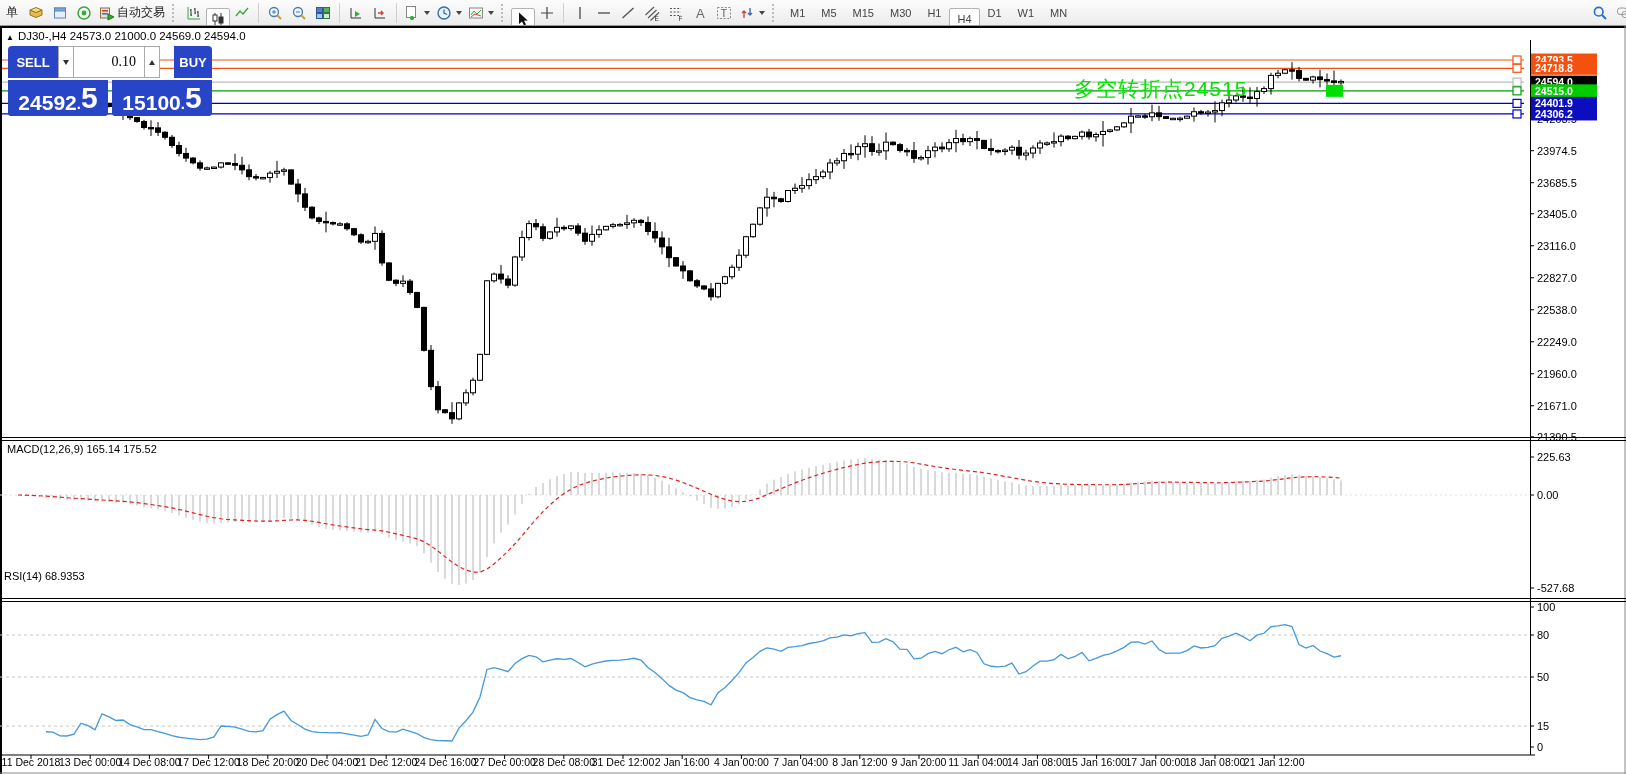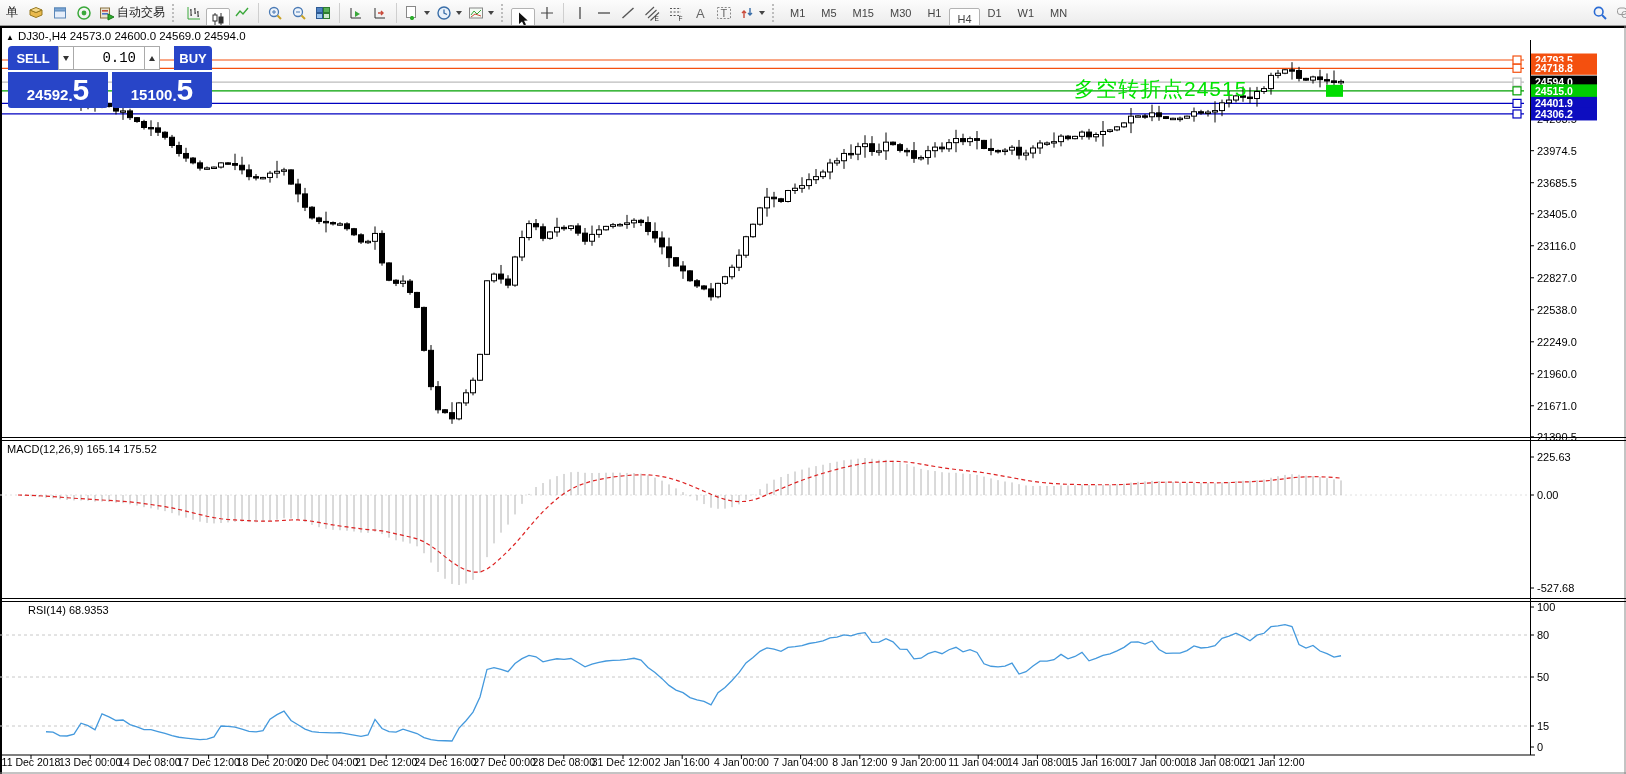--- a/index.html
+++ b/index.html
@@ -19,33 +19,33 @@
   .spacer{flex:1;}
   
   .window{position:absolute;left:0;top:26px;width:1626px;height:748px;background:#fff;}
   #chart-svg{position:absolute;left:0;top:0;}
   .chart-title{position:absolute;left:6px;top:4px;font-size:11.5px;color:#000;white-space:nowrap;}
   .chart-title .tri{font-size:8px;margin-right:4px;}
   .panel-label{position:absolute;font-size:11px;color:#000;white-space:nowrap;}
   .annotation{position:absolute;left:1074px;top:49px;font-size:21px;font-weight:normal;letter-spacing:1px;white-space:nowrap;}
   
   .oct{position:absolute;left:8px;top:20px;width:204px;}
-  .oct-row1{display:flex;height:24px;}
+  .oct-row1{display:flex;height:32px;}
   .btn-blue{background:#2845c8;color:#fff;display:flex;align-items:center;justify-content:center;
             font-size:13px;font-weight:bold;}
   .sell-btn{width:50px;border-radius:4px 0 0 0;}
   .buy-btn{width:48px;border-radius:0 4px 0 0;margin-left:14px;flex:1;}
   .step{width:16px;background:#fff;border:1px solid #aaa;display:flex;align-items:center;justify-content:center;box-sizing:border-box;}
   .tri-up{width:0;height:0;border-left:3.5px solid transparent;border-right:3.5px solid transparent;border-bottom:5px solid #333;}
   .tri-dn{width:0;height:0;border-left:3.5px solid transparent;border-right:3.5px solid transparent;border-top:5px solid #333;}
   .vol{width:62px;border:1px solid #aaa;border-left:none;border-right:none;text-align:right;
-       font-size:14px;padding:0 8px 0 0;font-family:Liberation Mono, monospace;box-sizing:content-box;}
+       font-size:14px;padding:0 8px 0 0;font-family:Liberation Serif, serif;box-sizing:content-box;}
   .oct-row2{display:flex;margin-top:2px;height:36px;gap:4px;}
   .price-box{flex:1;background:#2845c8;color:#fff;display:flex;align-items:baseline;justify-content:center;border-radius:0 0 3px 3px;}
-  .p-int{font-size:15px;font-weight:bold;align-self:center;margin-top:9px;}
+  .p-int{font-size:21px;font-weight:bold;align-self:center;margin-top:9px;}
   .p-sep{font-size:15px;font-weight:bold;align-self:center;margin-top:10px;}
   .p-dec{font-size:30px;font-weight:bold;line-height:30px;align-self:center;}
   .icon16{width:16px;height:16px;display:block;}
 </style>
 </head>
 <body>
 
 <div class="toolbar">
   <div class="tbtn">
     <span class="lbl">单</span>
@@ -967,27 +967,27 @@
         <line x1="1155.8" y1="729" x2="1155.8" y2="733" stroke="#000"></line>
         <text x="1155.8" y="740" font-size="10.5" font-family="Liberation Sans, sans-serif" fill="#000" text-anchor="middle">17 Jan 00:00</text>
         <line x1="1215" y1="729" x2="1215" y2="733" stroke="#000"></line>
         <text x="1215" y="740" font-size="10.5" font-family="Liberation Sans, sans-serif" fill="#000" text-anchor="middle">18 Jan 08:00</text>
         <line x1="1274.2" y1="729" x2="1274.2" y2="733" stroke="#000"></line>
         <text x="1274.2" y="740" font-size="10.5" font-family="Liberation Sans, sans-serif" fill="#000" text-anchor="middle">21 Jan 12:00</text>
       </g>
     </svg>
 
   <div class="chart-title">
-    <span class="tri">▲</span><span>DJ30-,H4  24573.0 24600.0 24569.0 24594.0</span>
+    <span class="tri">▲</span><span>DJ30-,H4  24573.0 21000.0 24569.0 24594.0</span>
   </div>
 
   <div class="annotation" style="color: rgb(0, 228, 0);">多空转折点24515</div>
 
   <div class="panel-label" style="left:7px;top:417px;">MACD(12,26,9) 165.14 175.52</div>
-  <div class="panel-label" style="left:4px;top:578px;margin-left:24px;">RSI(14) 68.9353</div>
+  <div class="panel-label" style="left:4px;top:544px;">RSI(14) 68.9353</div>
 
   <div class="oct">
     <div class="oct-row1">
       <div class="btn-blue sell-btn">SELL</div>
       <div class="step">
         <span class="tri-dn"></span>
       </div>
       <input class="vol" value="0.10" style="">
       <div class="step">
         <span class="tri-up"></span>

